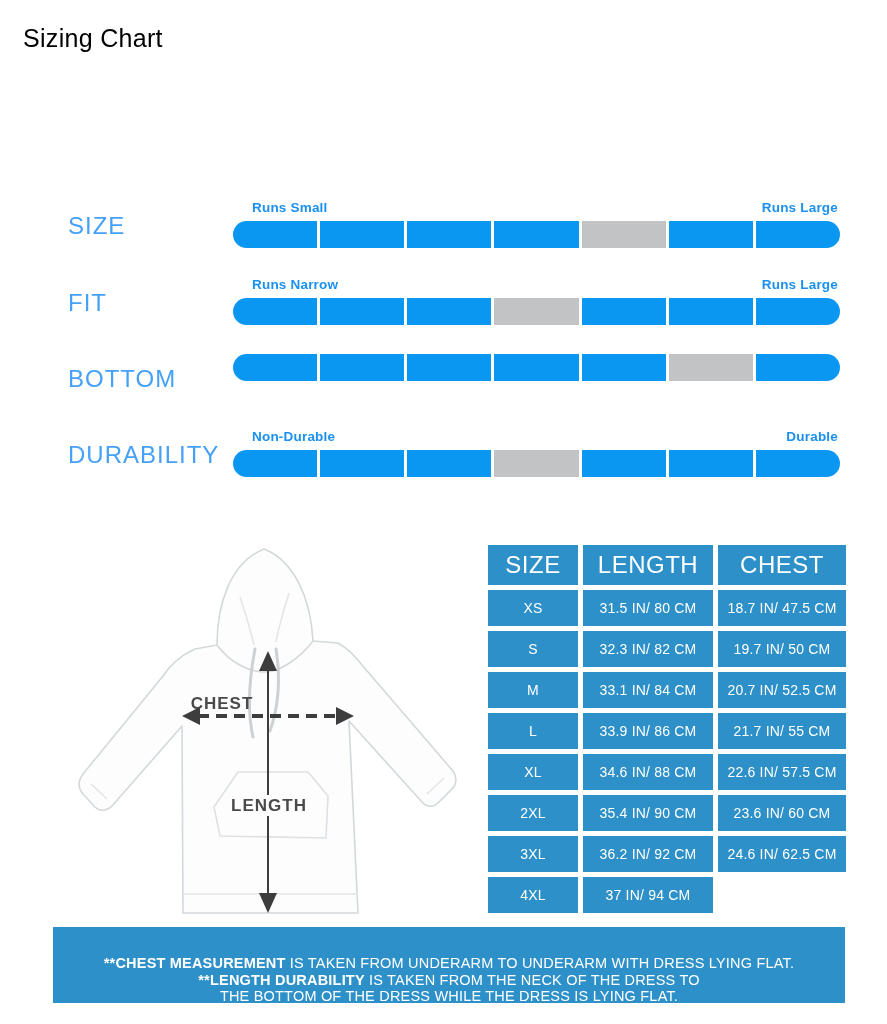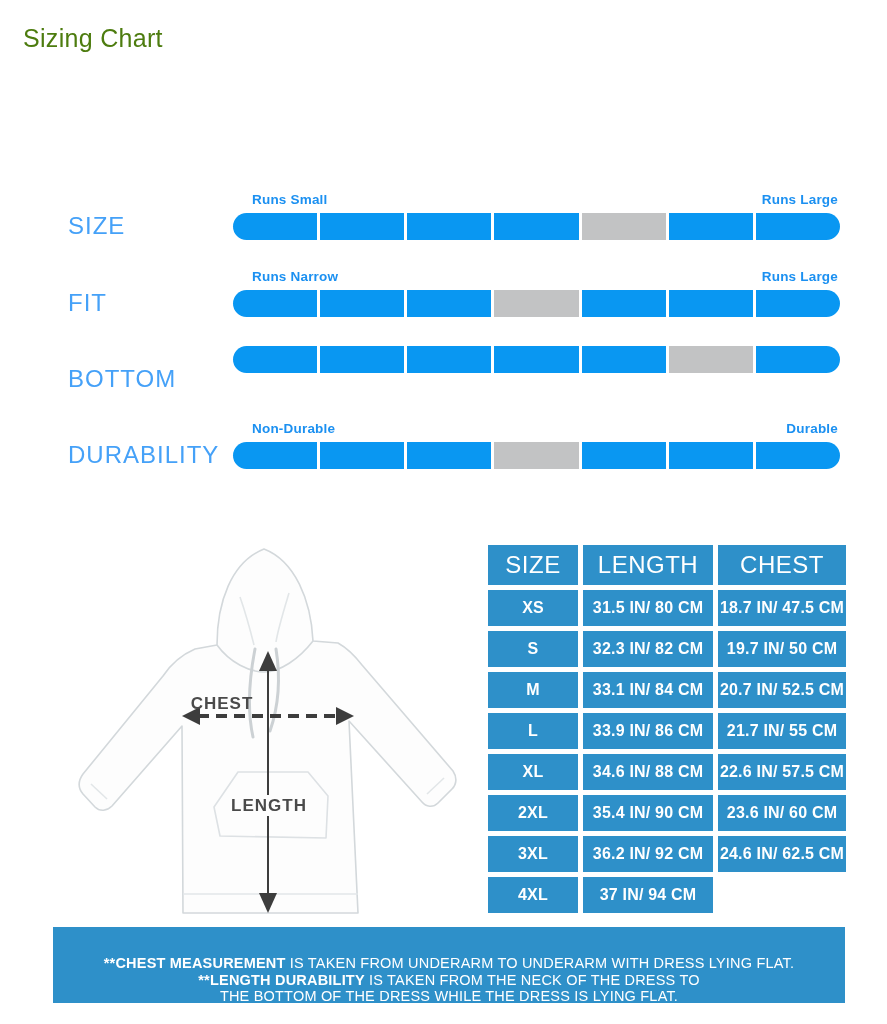--- a/index.html
+++ b/index.html
@@ -3,29 +3,29 @@
 <meta charset="utf-8">
 <style>
   html,body{margin:0;padding:0;}
   body{
     width:887px;height:1024px;position:relative;background:#ffffff;
     font-family:"Liberation Sans", sans-serif;overflow:hidden;
   }
   
   .page-title{
     position:absolute;left:23px;top:24px;
-    font-size:25px;color:#4d7c0f;letter-spacing:.3px;
+    font-size:25px;color:#000000;letter-spacing:.3px;
   }
   
   .rating-row{position:absolute;left:0;width:887px;height:50px;}
   .row-label{
     position:absolute;left:68px;top:20px;
     font-size:24px;color:#45a1f8;letter-spacing:1px;white-space:nowrap;
   }
-  .bar-wrap{position:absolute;left:233px;top:0;width:607px;}
+  .bar-wrap{position:absolute;left:233px;top:8px;width:607px;}
   .bar-ends{
     display:flex;justify-content:space-between;
     padding:0 2px 0 19px;height:20px;
     font-size:13.5px;font-weight:bold;color:#1b90f1;letter-spacing:.2px;
   }
   .seg-bar{display:flex;gap:3px;height:27px;margin-top:1px;}
   .seg{flex:1;background:#0997f2;}
   .seg.gray{background:#c2c3c4;}
   .seg:first-child{border-radius:14px 0 0 14px;}
   .seg:last-child{border-radius:0 14px 14px 0;}
@@ -37,21 +37,21 @@
     display:grid;grid-template-columns:90px 130px 128px;
     grid-template-rows:40px repeat(8,36px);
     column-gap:5px;row-gap:5px;
   }
   .th,.td{
     background:#2e90c9;color:#ffffff;
     display:flex;align-items:center;justify-content:center;
     white-space:nowrap;
   }
   .th{font-size:24px;letter-spacing:.5px;}
-  .td{font-size:16px;letter-spacing:.2px;font-weight:bold;}
+  .td{font-size:14px;letter-spacing:.2px;}
   
   .footnote{
     position:absolute;left:53px;top:927px;width:792px;height:76px;
     background:#2e90c9;color:#ffffff;text-align:center;
     box-sizing:border-box;padding-top:28px;
     font-size:14.5px;line-height:16.5px;letter-spacing:.2px;
   }
   .footnote b{font-weight:bold;}
 </style>
 </head>

